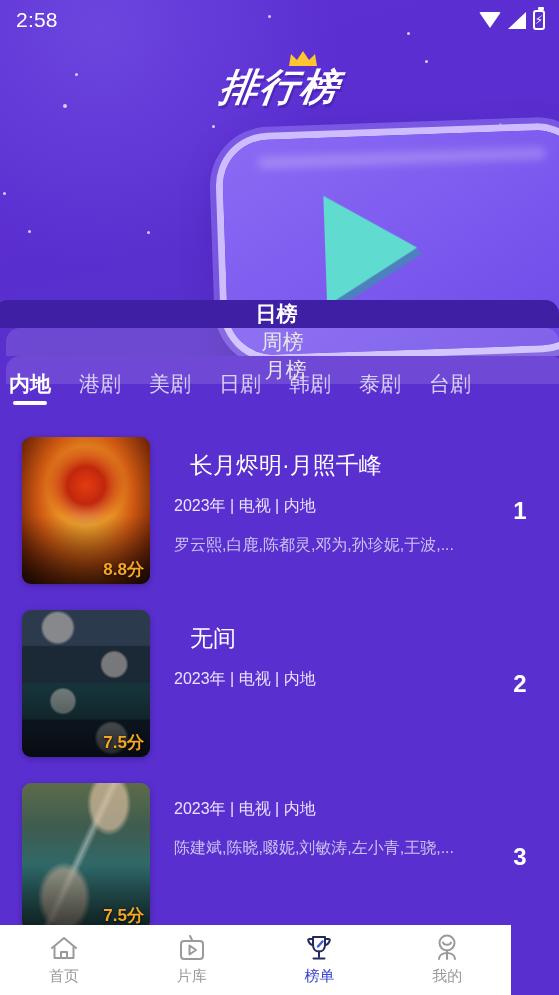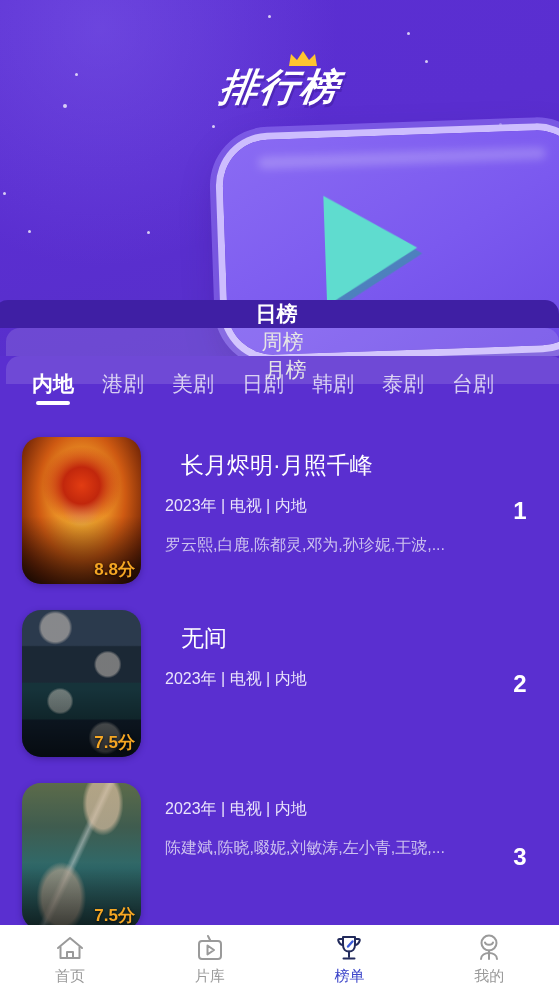--- a/index.html
+++ b/index.html
@@ -163,21 +163,21 @@
   .ptab:nth-child(3) { margin-left: 6px; margin-right: -6px; }
 
   
   .cat-bar {
     position: absolute;
     left: 0; top: 356px;
     width: 559px; height: 62px;
     background: #5a2fd0;
     display: flex;
     align-items: center;
-    padding-left: 32px;
+    padding-left: 9px;
     gap: 28px;
     overflow: hidden;
     z-index: 7;
   }
   .cat {
     position: relative;
     white-space: nowrap;
     font-size: 21px;
     color: #d6cdf2;
     padding-bottom: 7px;
@@ -206,22 +206,22 @@
     background: #5a2fd0;
   }
   .row {
     display: flex;
     align-items: flex-start;
     padding: 13px 18px 13px 22px;
     cursor: pointer;
   }
   .poster {
     position: relative;
-    width: 119px; height: 147px;
-    border-radius: 19px;
+    width: 128px; height: 147px;
+    border-radius: 9px;
     overflow: hidden;
     flex: 0 0 auto;
     box-shadow: 0 2px 6px rgba(30,10,80,0.35);
   }
   .poster .art { position: absolute; inset: 0; }
   .art1 {
     background:
       radial-gradient(circle at 50% 33%, #e23c12 0%, #c1270c 16%, rgba(193,39,12,0) 34%),
       radial-gradient(ellipse at 50% 40%, #ffe9a8 0%, #f3a22c 26%, #cf5a12 52%, #7a2a08 78%, #2b1003 100%);
   }
@@ -298,21 +298,21 @@
     text-align: center;
     color: #ffffff;
     font-size: 24px;
     font-weight: bold;
   }
 
   
   .bottomnav {
     position: absolute;
     left: 0; bottom: 0;
-    width: 559px; height: 70px;
+    width: 511px; height: 70px;
     background: #ffffff;
     display: flex;
     align-items: center;
     z-index: 10;
   }
   .nav-item {
     flex: 1;
     display: flex;
     flex-direction: column;
     align-items: center;
@@ -346,20 +346,30 @@
     </div>
 
     <div class="banner-title">
       <span class="txt">排行榜</span>
       <svg class="crown" viewBox="0 0 30 18">
         <path d="M1 16 L3 4 L9 10 L15 1 L21 10 L27 4 L29 16 Z" fill="#ffc530"></path>
       </svg>
     </div>
   </div>
 
+  <div class="statusbar">
+    <div class="clock">2:58</div>
+    <div class="status-icons">
+      <span class="ic-wifi"></span>
+      <span class="ic-signal"></span>
+      <span class="ic-battery">
+          <span class="bolt">⚡</span>
+        </span>
+    </div>
+  </div>
 
   <div class="period-tabs">
     <div class="ptab active">日榜</div>
     <div class="ptab inactive">周榜</div>
     <div class="ptab inactive">月榜</div>
   </div>
 
   <div class="cat-bar">
     <div class="cat active">内地</div>
     <div class="cat">港剧</div>

